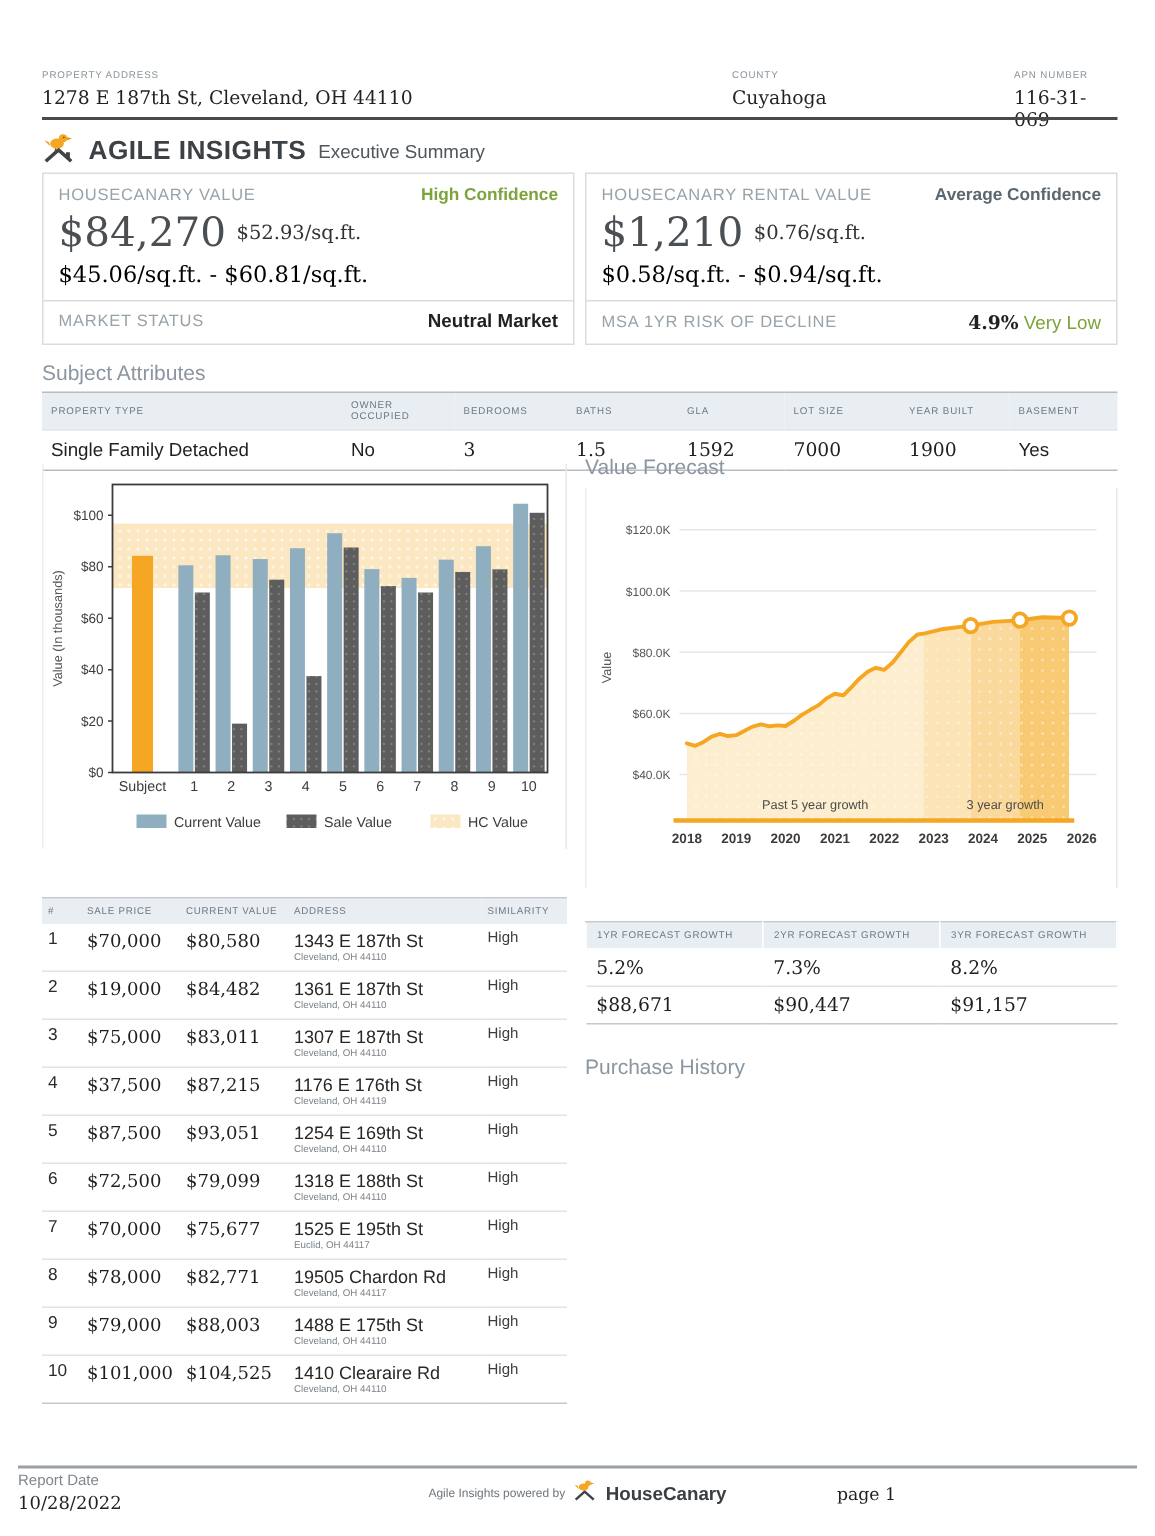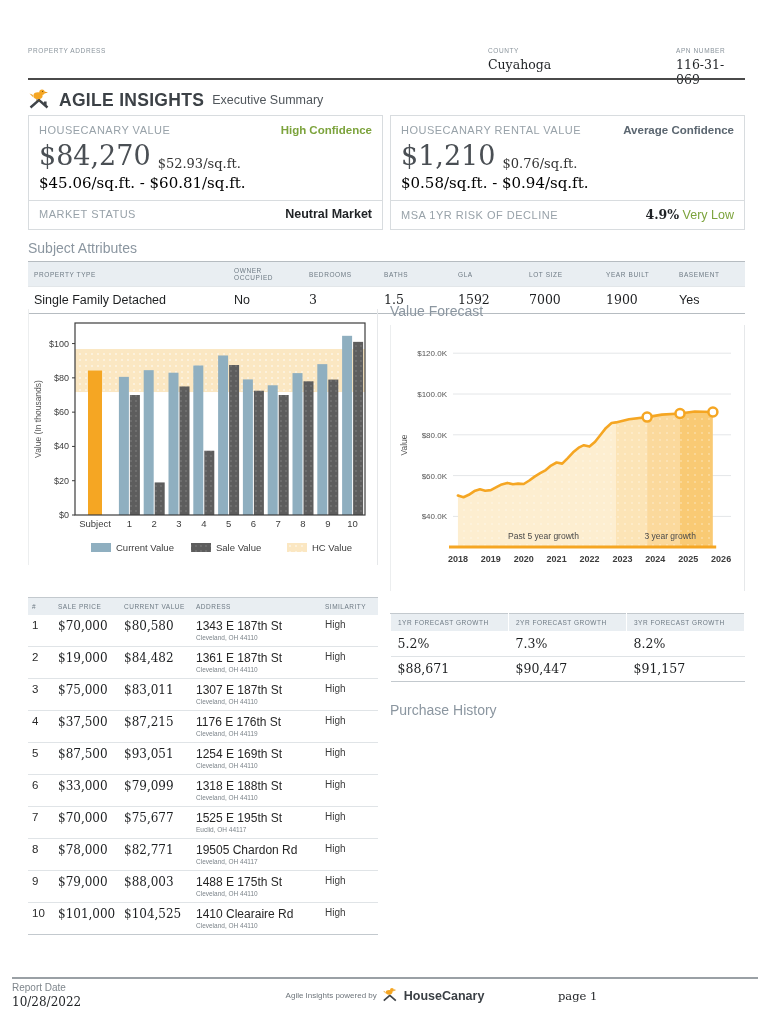--- a/index.html
+++ b/index.html
@@ -22,21 +22,21 @@
   .brand-name { font-size:17.5px; font-weight:bold; color:#3c4146; letter-spacing:.3px; margin-left:7px; }
   .brand-sub { font-size:12.5px; color:#50565b; margin-left:8px; }
 
   
   .boxes { position:absolute; left:28px; top:115px; width:717px; display:flex; gap:7px; }
   .vbox { flex:1; border:1px solid #d8dcdf; background:#fff; }
   .vbox-head { display:flex; justify-content:space-between; align-items:baseline; padding:8px 10px 0 10px; }
   .vbox-title { font-size:11px; letter-spacing:.5px; color:#98a2a9; }
   .conf { font-size:11.5px; font-weight:bold; }
   .conf-high { color:#7ca33c; } .conf-avg { color:#5b6670; }
-  .vbox-big { padding:4px 10px 0 10px; display:flex; align-items:flex-end; }
+  .vbox-big { padding:4px 10px 0 10px; display:flex; align-items:center; }
   .big-val { font-size:27px; color:#4a4f54; font-family:"DejaVu Serif", serif; }
   .big-sqft { font-size:13px; color:#333; margin-left:7px; font-family:"DejaVu Serif", serif; }
   .range { padding:4px 10px 0 10px; font-size:13.5px; font-weight:bold; color:#2c2c2c; font-family:"DejaVu Serif", serif; }
   .range-sqft { padding:3px 10px 8px 10px; font-size:15px; color:#000000; font-family:"DejaVu Serif", serif; }
   .vbox-divider { border-top:1px solid #d8dcdf; }
   .vbox-status { display:flex; justify-content:space-between; align-items:center; padding:6px 10px 7px 10px; }
   .status-label { font-size:11px; letter-spacing:.5px; color:#98a2a9; }
   .status-value { font-size:12.5px; font-weight:bold; color:#1f2225; }
   .risk-green { color:#7ca33c; font-weight:normal; }
 
@@ -91,20 +91,21 @@
   .f-right { width:200px; text-align:left; font-size:11.5px; color:#1f2225; font-family:"DejaVu Serif", serif; }
 
   svg text { font-family:"Liberation Sans", sans-serif; }
 </style>
 </head>
 <body>
 
 <div class="top-header">
   <div class="th-col1">
     <div class="caps-label">PROPERTY ADDRESS</div>
+    <div class="th-value">1278 E 187th St, Cleveland, OH 44110</div>
   </div>
   <div class="th-col2">
     <div class="caps-label">COUNTY</div>
     <div class="th-value">Cuyahoga</div>
   </div>
   <div class="th-col3">
     <div class="caps-label">APN NUMBER</div>
     <div class="th-value">116-31-069</div>
   </div>
 </div>
@@ -318,21 +319,21 @@
           <td class="cell-money">$87,500</td>
           <td class="cell-money">$93,051</td>
           <td>
             <div class="cell-addr">1254 E 169th St</div>
             <div class="cell-city">Cleveland, OH 44110</div>
           </td>
           <td class="cell-sim">High</td>
         </tr>
         <tr>
           <td class="cell-num">6</td>
-          <td class="cell-money">$33,000</td>
+          <td class="cell-money">$72,500</td>
           <td class="cell-money">$79,099</td>
           <td>
             <div class="cell-addr">1318 E 188th St</div>
             <div class="cell-city">Cleveland, OH 44110</div>
           </td>
           <td class="cell-sim">High</td>
         </tr>
         <tr>
           <td class="cell-num">7</td>
           <td class="cell-money">$70,000</td>

